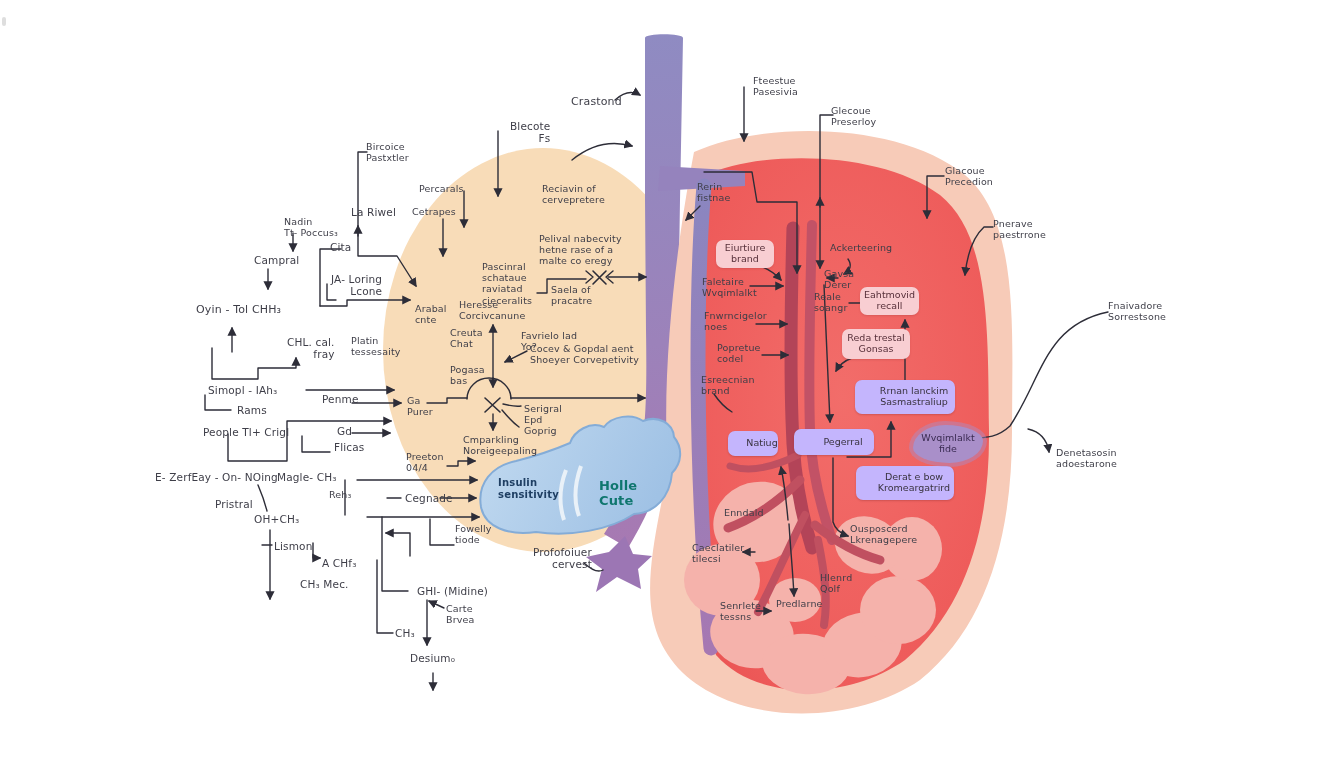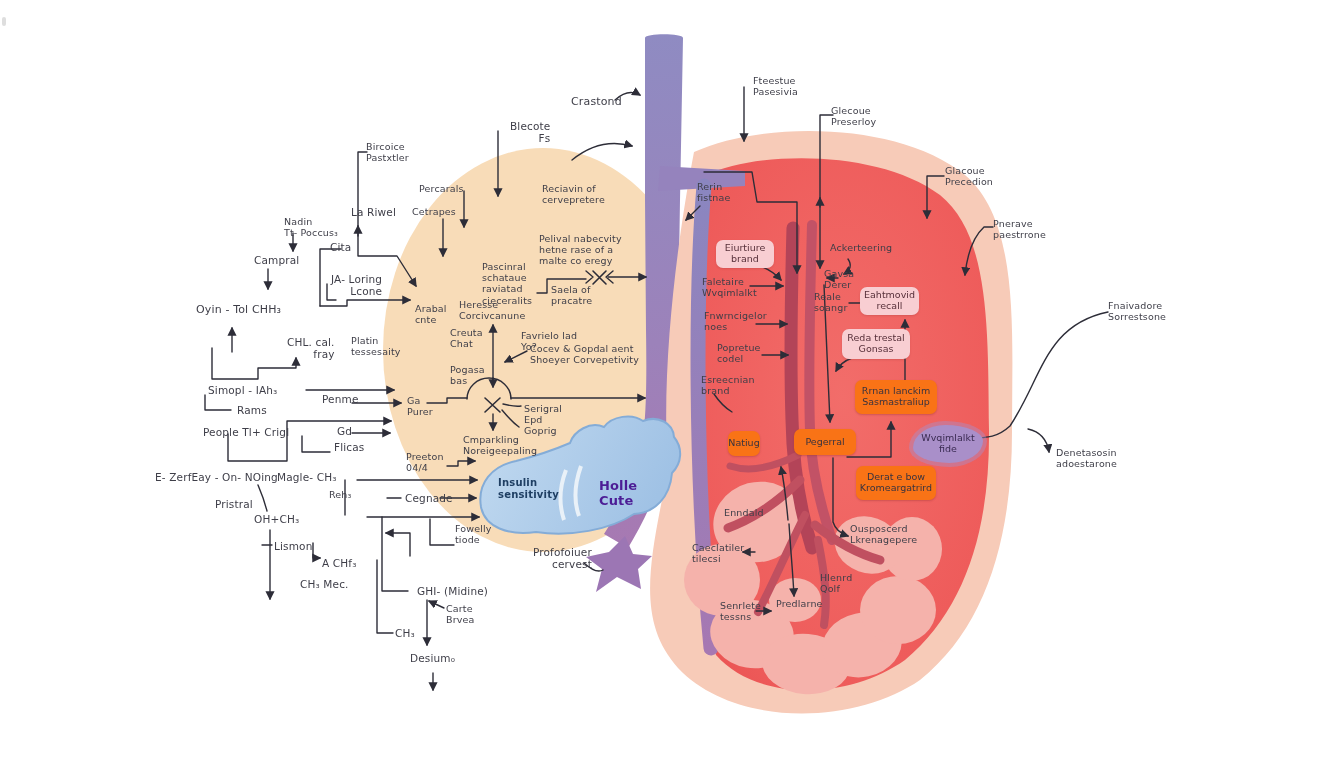--- a/index.html
+++ b/index.html
@@ -3,25 +3,25 @@
 <meta charset="utf-8">
 <style>
   html,body{margin:0;padding:0;background:#fff;}
   #stage{position:relative;width:1344px;height:768px;background:#ffffff;overflow:hidden;
          font-family:"DejaVu Sans",sans-serif;}
   #art{position:absolute;left:0;top:0;}
   .lb{position:absolute;font:9.5px/1.18 "DejaVu Sans",sans-serif;color:#3e3e48;
       white-space:pre-line;letter-spacing:.15px;}
   .f10{font-size:10.5px;text-align:right;} .f11{font-size:11px;}
   .ins{font-size:10px;font-weight:600;color:#1f3f63;letter-spacing:.2px;}
-  .hol{font-size:13px;font-weight:600;color:#4c1d95;}
+  .hol{font-size:13px;font-weight:600;color:#0f766e;}
   .bxw,.bxp{position:absolute;display:flex;align-items:center;justify-content:center;
       text-align:center;border-radius:7px;font:9.5px/1.15 "DejaVu Sans",sans-serif;
       white-space:pre-line;}
-  .bxw{background:#f97316;color:#39333f;box-shadow:0 1px 2px rgba(130,40,40,.3);}
+  .bxw{background:#c4b5fd;color:#39333f;box-shadow:0 1px 2px rgba(130,40,40,.3);padding-left:18px;}
   .bxp{background:#f8ced2;color:#57303a;box-shadow:0 1px 2px rgba(150,50,50,.25);}
   .blob{position:absolute;display:flex;align-items:center;justify-content:center;
       text-align:center;font:9.5px/1.15 "DejaVu Sans",sans-serif;color:#3a2b52;
       background:#a98fc9;border-radius:46% 54% 48% 52%/60% 42% 58% 40%;
       box-shadow:0 0 0 4px rgba(169,143,201,.45);white-space:pre-line;}
   .dash{position:absolute;left:2px;top:17px;width:4px;height:9px;background:#dedede;border-radius:2px;}
 </style>
 </head>
 <body>
 

